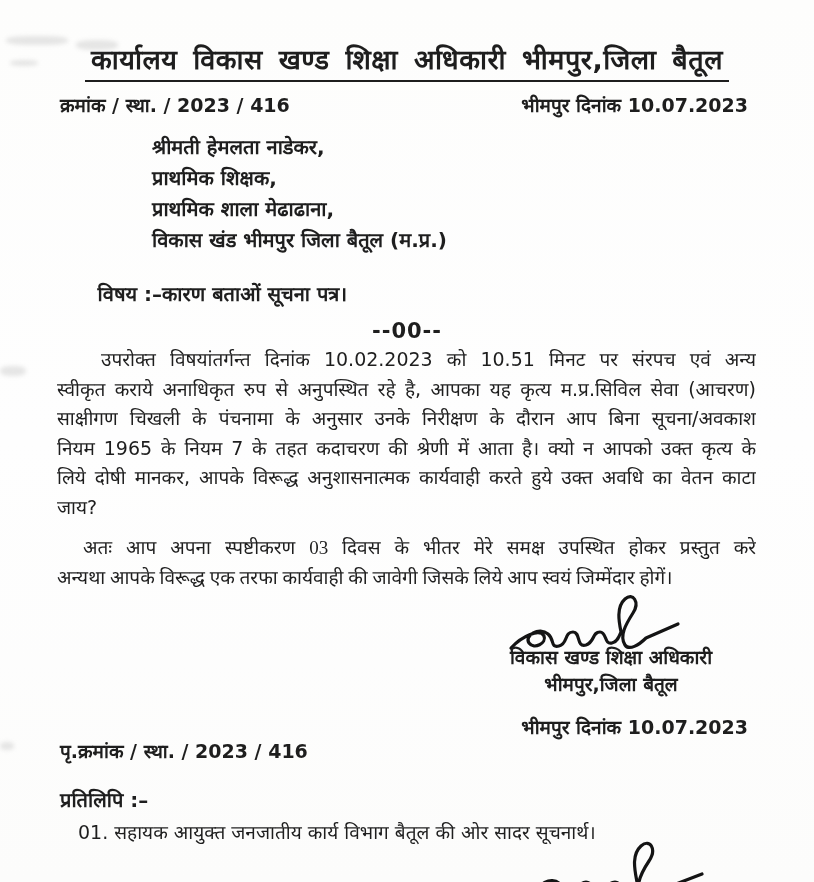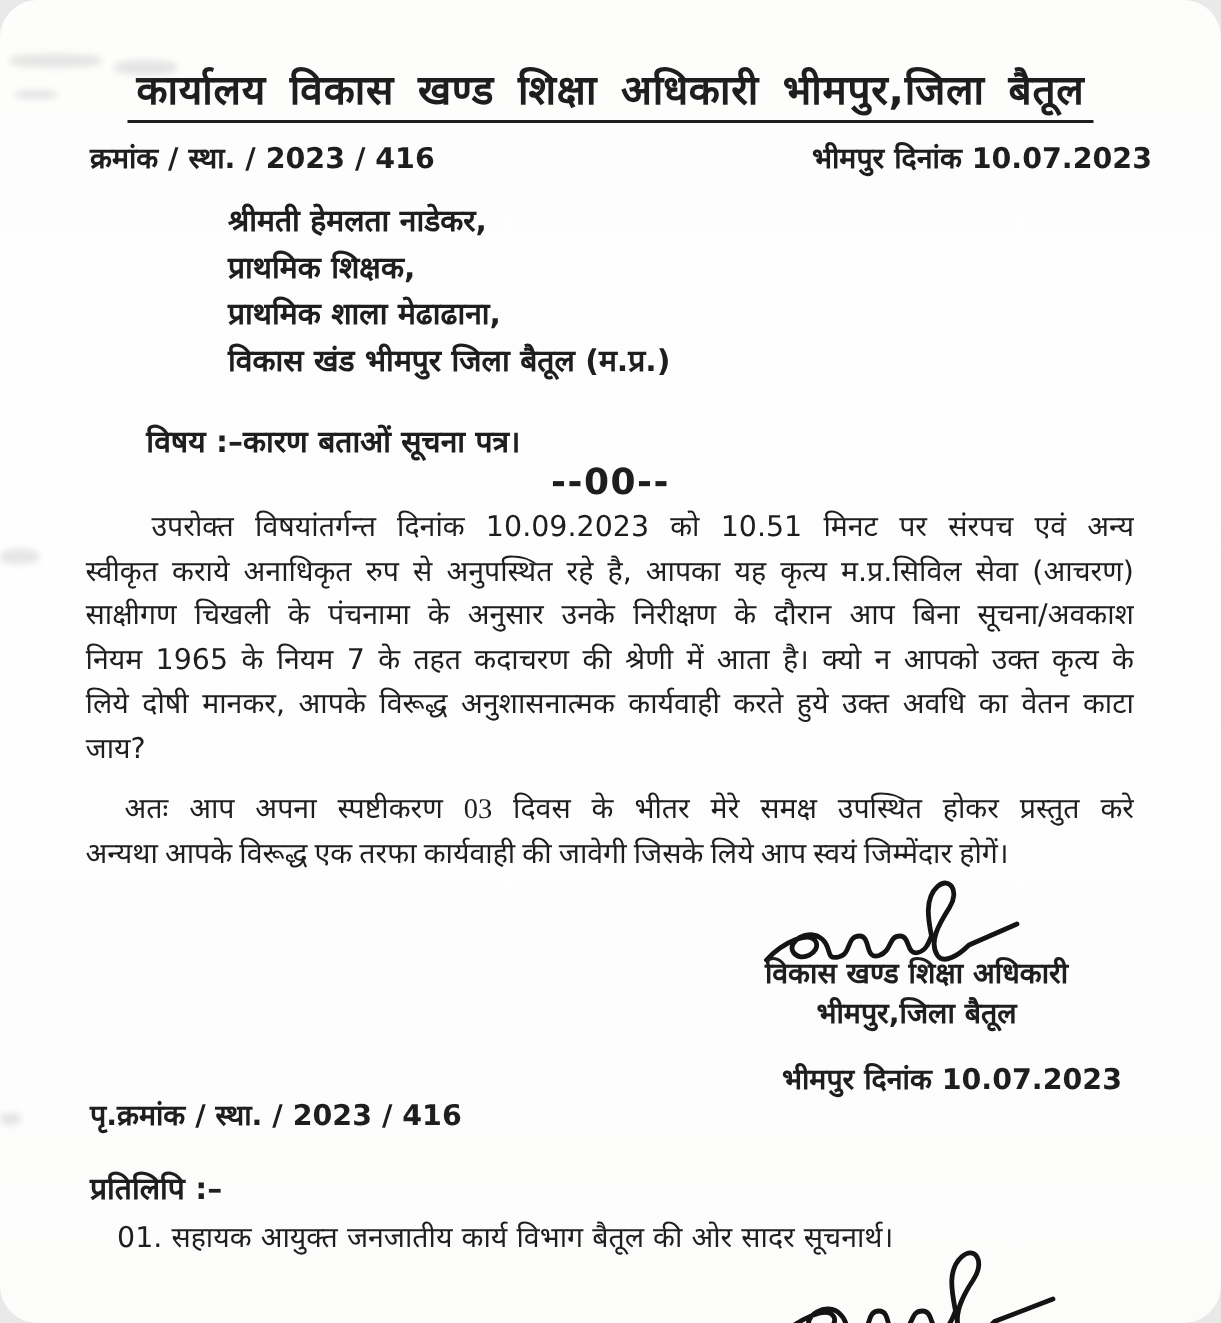--- a/index.html
+++ b/index.html
@@ -6,40 +6,39 @@
   .page{
     position:relative;
     width:814px;height:882px;
     margin:0 auto;
     background:#fefefdff;
     background:linear-gradient(180deg,#fdfdfc 0%,#fefefe 50%,#fcfcfb 100%);
     font-family:"DejaVu Sans","Liberation Sans",sans-serif;
     color:#1e1e1e;
     overflow:hidden;
     box-sizing:border-box;
-    border-radius:25px;
   }
   .smudge{position:absolute;background:#b9b9b9;opacity:.35;filter:blur(2px);border-radius:40%;}
   .title-wrap{padding-top:40px;text-align:center;}
   .title{
     display:inline-block;
     font-size:27px;font-weight:700;letter-spacing:.5px;
     border-bottom:2.5px solid #1e1e1e;padding:0 6px 3px 6px;
     word-spacing:6px;
   }
   .ref-row{
     display:flex;justify-content:space-between;align-items:baseline;
-    padding:10px 46px 0 60px;
+    padding:10px 66px 0 60px;
     font-size:19px;font-weight:600;
   }
   .salutation{padding:20px 0 0 62px;font-size:20px;font-weight:600;}
   .recipient{padding:14px 0 0 152px;font-size:20px;font-weight:600;line-height:31px;}
   .subject-row{display:flex;padding:24px 0 0 62px;font-size:20px;font-weight:600;text-align:right;}
   .subject-row .subj-label{width:100px;}
-  .divider{text-align:center;font-size:24px;font-weight:800;letter-spacing:1px;margin-top:0;}
+  .divider{text-align:center;font-size:21px;font-weight:800;letter-spacing:1px;margin-top:12px;}
   .body-block{padding:2px 58px 0 57px;font-size:19px;font-weight:500;}
   .pline{line-height:29.5px;text-align:justify;text-align-last:justify;white-space:nowrap;overflow:hidden;}
   .pline.first{padding-left:44px;}
   .pline.last{text-align-last:left;white-space:normal;}
   .para2{margin-top:9px;font-family:Liberation Serif, serif;}
   .para2 .pline.first{padding-left:26px;}
   .sig-block{position:relative;width:290px;margin:2px 58px 0 auto;text-align:center;font-size:19px;font-weight:600;line-height:27px;}
   .sig-scribble{display:block;margin:0 auto -16px 40px;}
   .sig-line1{white-space:nowrap;}
   .endorse-row{
@@ -81,21 +80,21 @@
   </div>
 
   <div class="subject-row">
     <span class="subj-label">विषय :–</span>
     <span>कारण बताओं सूचना पत्र।</span>
   </div>
 
   <div class="divider">--00--</div>
 
   <div class="body-block">
-    <div class="pline first">उपरोक्त विषयांतर्गन्त दिनांक 10.09.2023 को 10.51 मिनट पर संरपच एवं अन्य</div>
+    <div class="pline first">उपरोक्त विषयांतर्गन्त दिनांक 10.02.2023 को 10.51 मिनट पर संरपच एवं अन्य</div>
     <div class="pline">स्वीकृत कराये अनाधिकृत रुप से अनुपस्थित रहे है, आपका यह कृत्य म.प्र.सिविल सेवा (आचरण)</div>
     <div class="pline">साक्षीगण चिखली के पंचनामा के अनुसार उनके निरीक्षण के दौरान आप बिना सूचना/अवकाश</div>
     <div class="pline">नियम 1965 के नियम 7 के तहत  कदाचरण की श्रेणी में आता है। क्यो न आपको उक्त कृत्य के</div>
     <div class="pline">लिये दोषी मानकर, आपके विरूद्ध अनुशासनात्मक कार्यवाही करते हुये उक्त अवधि का वेतन काटा</div>
     <div class="pline last">जाय?</div>
   </div>
 
   <div class="body-block para2">
     <div class="pline first">अतः आप अपना स्पष्टीकरण 03 दिवस के भीतर मेरे समक्ष उपस्थित होकर प्रस्तुत करे</div>
     <div class="pline last">अन्यथा आपके विरूद्ध एक तरफा कार्यवाही की जावेगी जिसके लिये आप स्वयं जिम्मेंदार होगें।</div>

